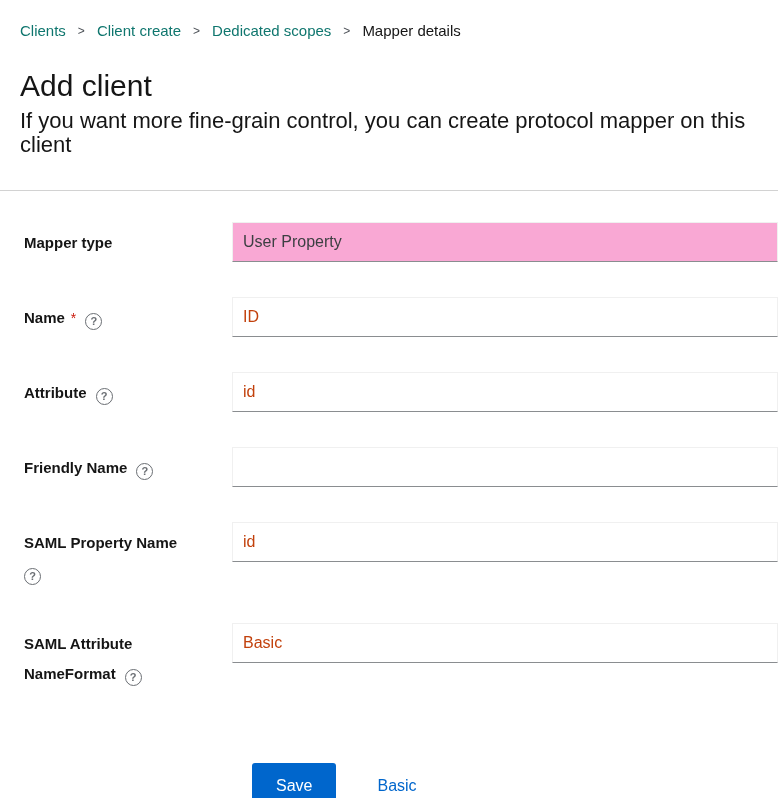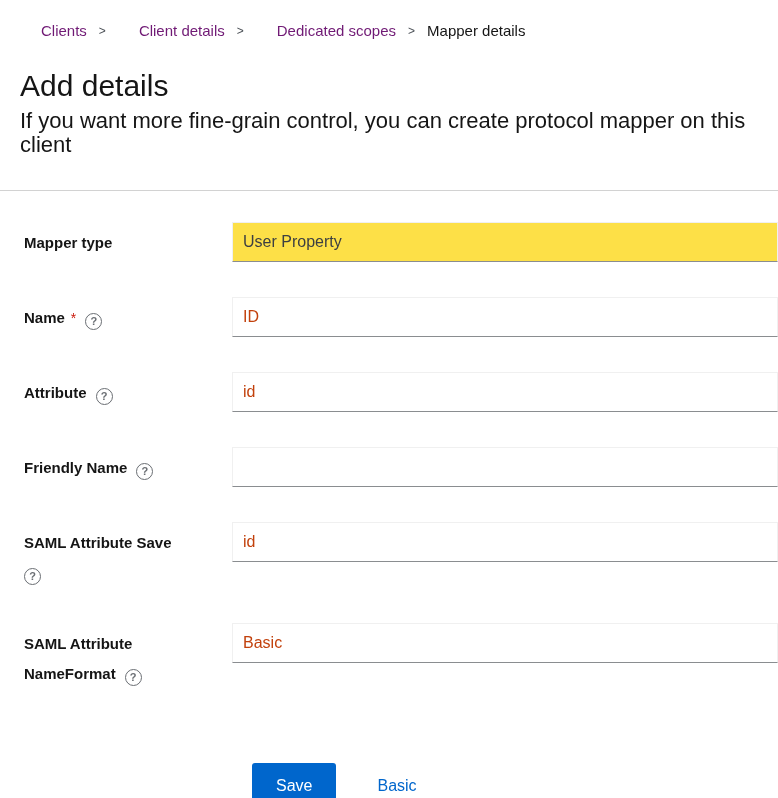--- a/index.html
+++ b/index.html
@@ -17,24 +17,23 @@
   .page-header { padding: 21px 20px 0 20px; }
 
   .breadcrumb {
     display: flex;
     align-items: center;
     gap: 12px;
     font-size: 15px;
     line-height: 20px;
   }
   .breadcrumb a.crumb-link {
-    color: #701a75;
+    color: #0f766e;
     text-decoration: none;
     cursor: pointer;
-    margin-left: 21px;
   }
   .breadcrumb .crumb-current { color: #151515; }
   .breadcrumb .crumb-sep {
     color: #4d5258;
     font-size: 12px;
     line-height: 20px;
   }
 
   .page-title {
     margin: 27px 0 0 0;
@@ -110,21 +109,21 @@
     border-bottom: 1px solid #8a8d90;
     background: #ffffff;
     font-family: "Liberation Sans", sans-serif;
     font-size: 16px;
     color: #c2410c;
     padding: 0 8px 0 10px;
     outline: none;
     border-radius: 0;
   }
   .text-input:disabled {
-    background: #fde047;
+    background: #f9a8d4;
     border-color: #f0f0f0;
     border-bottom-color: #8a8d90;
     color: #3c3f42;
   }
 
   
   .actions {
     margin: 74px 0 0 228px;
     display: flex;
     align-items: center;
@@ -148,28 +147,28 @@
     cursor: pointer;
   }
 </style>
 </head>
 <body>
 
 <div class="page-header">
   <nav class="breadcrumb">
     <a class="crumb-link">Clients</a>
     <span class="crumb-sep">&gt;</span>
-    <a class="crumb-link">Client details</a>
+    <a class="crumb-link">Client create</a>
     <span class="crumb-sep">&gt;</span>
     <a class="crumb-link">Dedicated scopes</a>
     <span class="crumb-sep">&gt;</span>
     <span class="crumb-current">Mapper details</span>
   </nav>
 
-  <h1 class="page-title">Add details</h1>
+  <h1 class="page-title">Add client</h1>
   <p class="page-subtitle">If you want more fine-grain control, you can create protocol mapper on this client</p>
 </div>
 
 <hr class="divider">
 
 <div class="form">
 
   <div class="form-row">
     <div class="form-label">
       <span>Mapper type</span>
@@ -201,21 +200,21 @@
     <div class="form-label">
       <span>Friendly Name</span><span class="help-icon">?</span>
     </div>
     <div class="form-input-wrap">
       <input class="text-input" type="text" value="" style="">
     </div>
   </div>
 
   <div class="form-row">
     <div class="form-label">
-      <span>SAML Attribute Save</span>
+      <span>SAML Property Name</span>
       <span class="help-break"></span>
       <span class="help-icon block">?</span>
     </div>
     <div class="form-input-wrap">
       <input class="text-input" type="text" value="id" style="">
     </div>
   </div>
 
   <div class="form-row">
     <div class="form-label">

